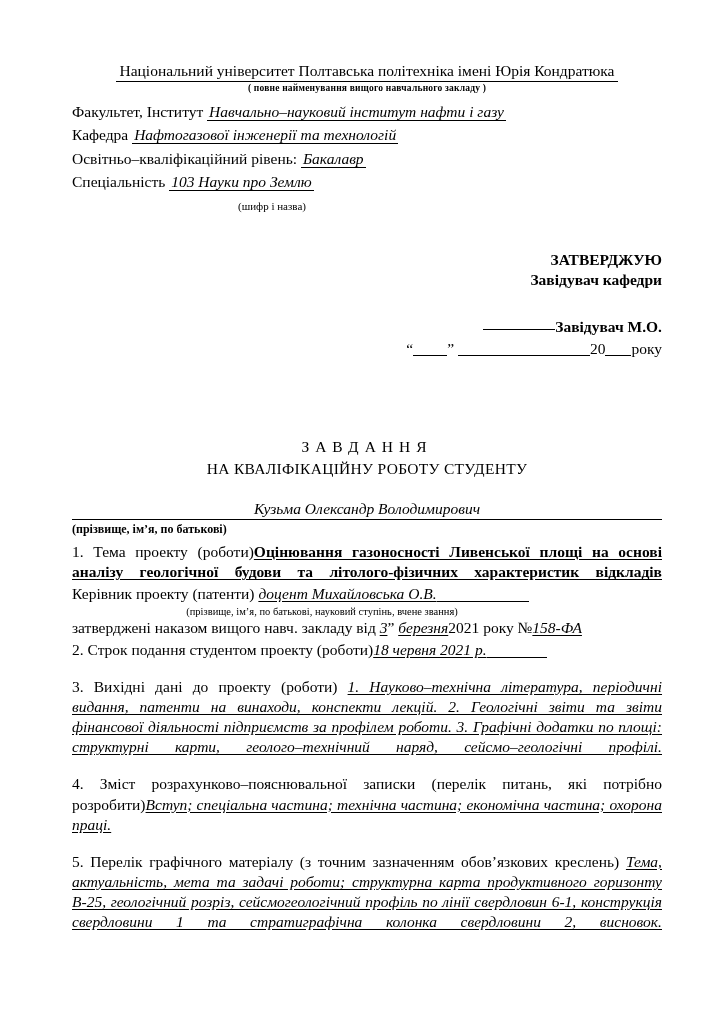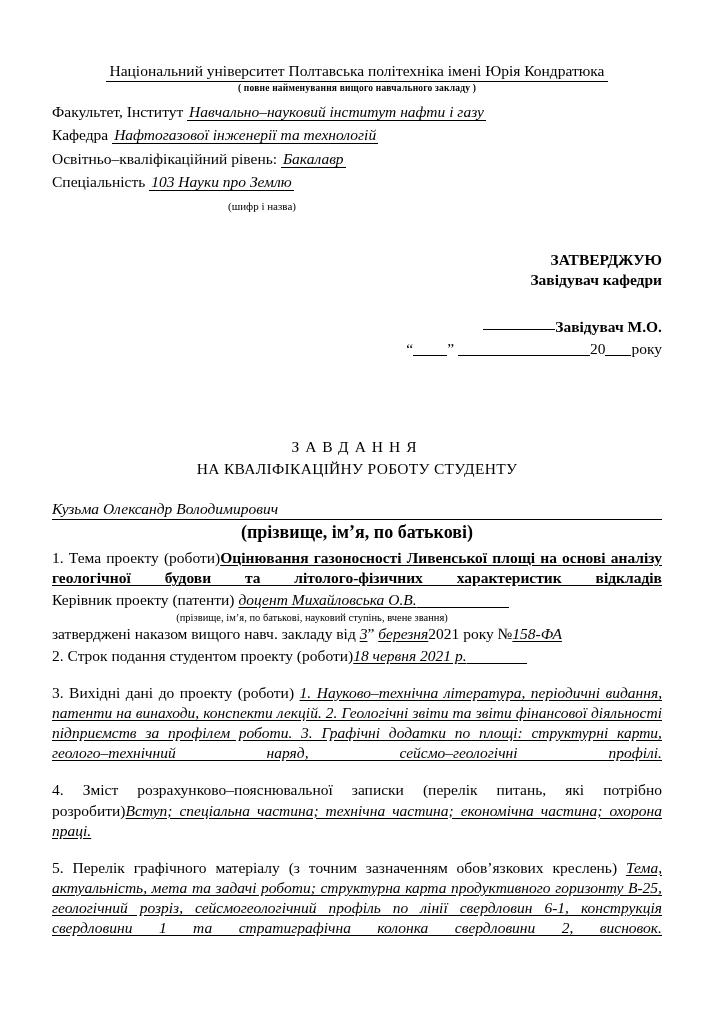--- a/index.html
+++ b/index.html
@@ -14,21 +14,21 @@
     font-family: "Liberation Serif", "DejaVu Serif", serif;
     color: #000000;
     font-size: 15.5px;
     overflow: hidden;
   }
   .page {
     position: relative;
     width: 724px;
     height: 1024px;
     box-sizing: border-box;
-    padding: 62px 62px 0 52px;
+    padding: 62px 62px 0 72px;
   }
   .line { line-height: 1.25; }
 
   
   .univ-wrap { text-align: center; }
   .univ-name {
     display: inline-block;
     border-bottom: 1px solid #000;
     padding: 0 4px 1px 4px;
     font-size: 15.5px;
@@ -82,25 +82,26 @@
   .datetime .u-y { display:inline-block; width:26px; border-bottom:1px solid #000; vertical-align:-2px; }
 
   
   .title-block { margin-top: 78px; text-align: center; font-weight: normal; }
   .title-1 { letter-spacing: 6px; font-size: 15.5px; }
   .title-2 { margin-top: 4px; font-size: 15.5px; letter-spacing: .3px; }
 
   
   .student-wrap { margin-top: 22px; }
   .student-name {
+    text-align: center;
     font-style: italic;
     border-bottom: 1px solid #000;
     padding-bottom: 1px;
   }
-  .student-cap { text-align: center; font-weight: bold; font-size: 18px; margin-top: 2px; }
+  .student-cap { font-weight: bold; font-size: 12px; margin-top: 2px; }
 
   
   .sec { margin-top: 3px; text-align: justify; line-height: 1.3; }
   .sec.gap { margin-top: 17px; }
   .u-bold  { font-weight: bold; text-decoration: underline; text-underline-offset: 2px; }
   .u-ital  { font-style: italic; text-decoration: underline; text-underline-offset: 2px; }
   .just-all { text-align: justify; text-align-last: justify; }
   .just-left-last { text-align: justify; text-align-last: left; }
   .tail { display: inline-block; width: 92px; border-bottom: 1px solid #000; vertical-align: -3px; }
   .tail-sm { display: inline-block; width: 60px; border-bottom: 1px solid #000; vertical-align: -3px; }

